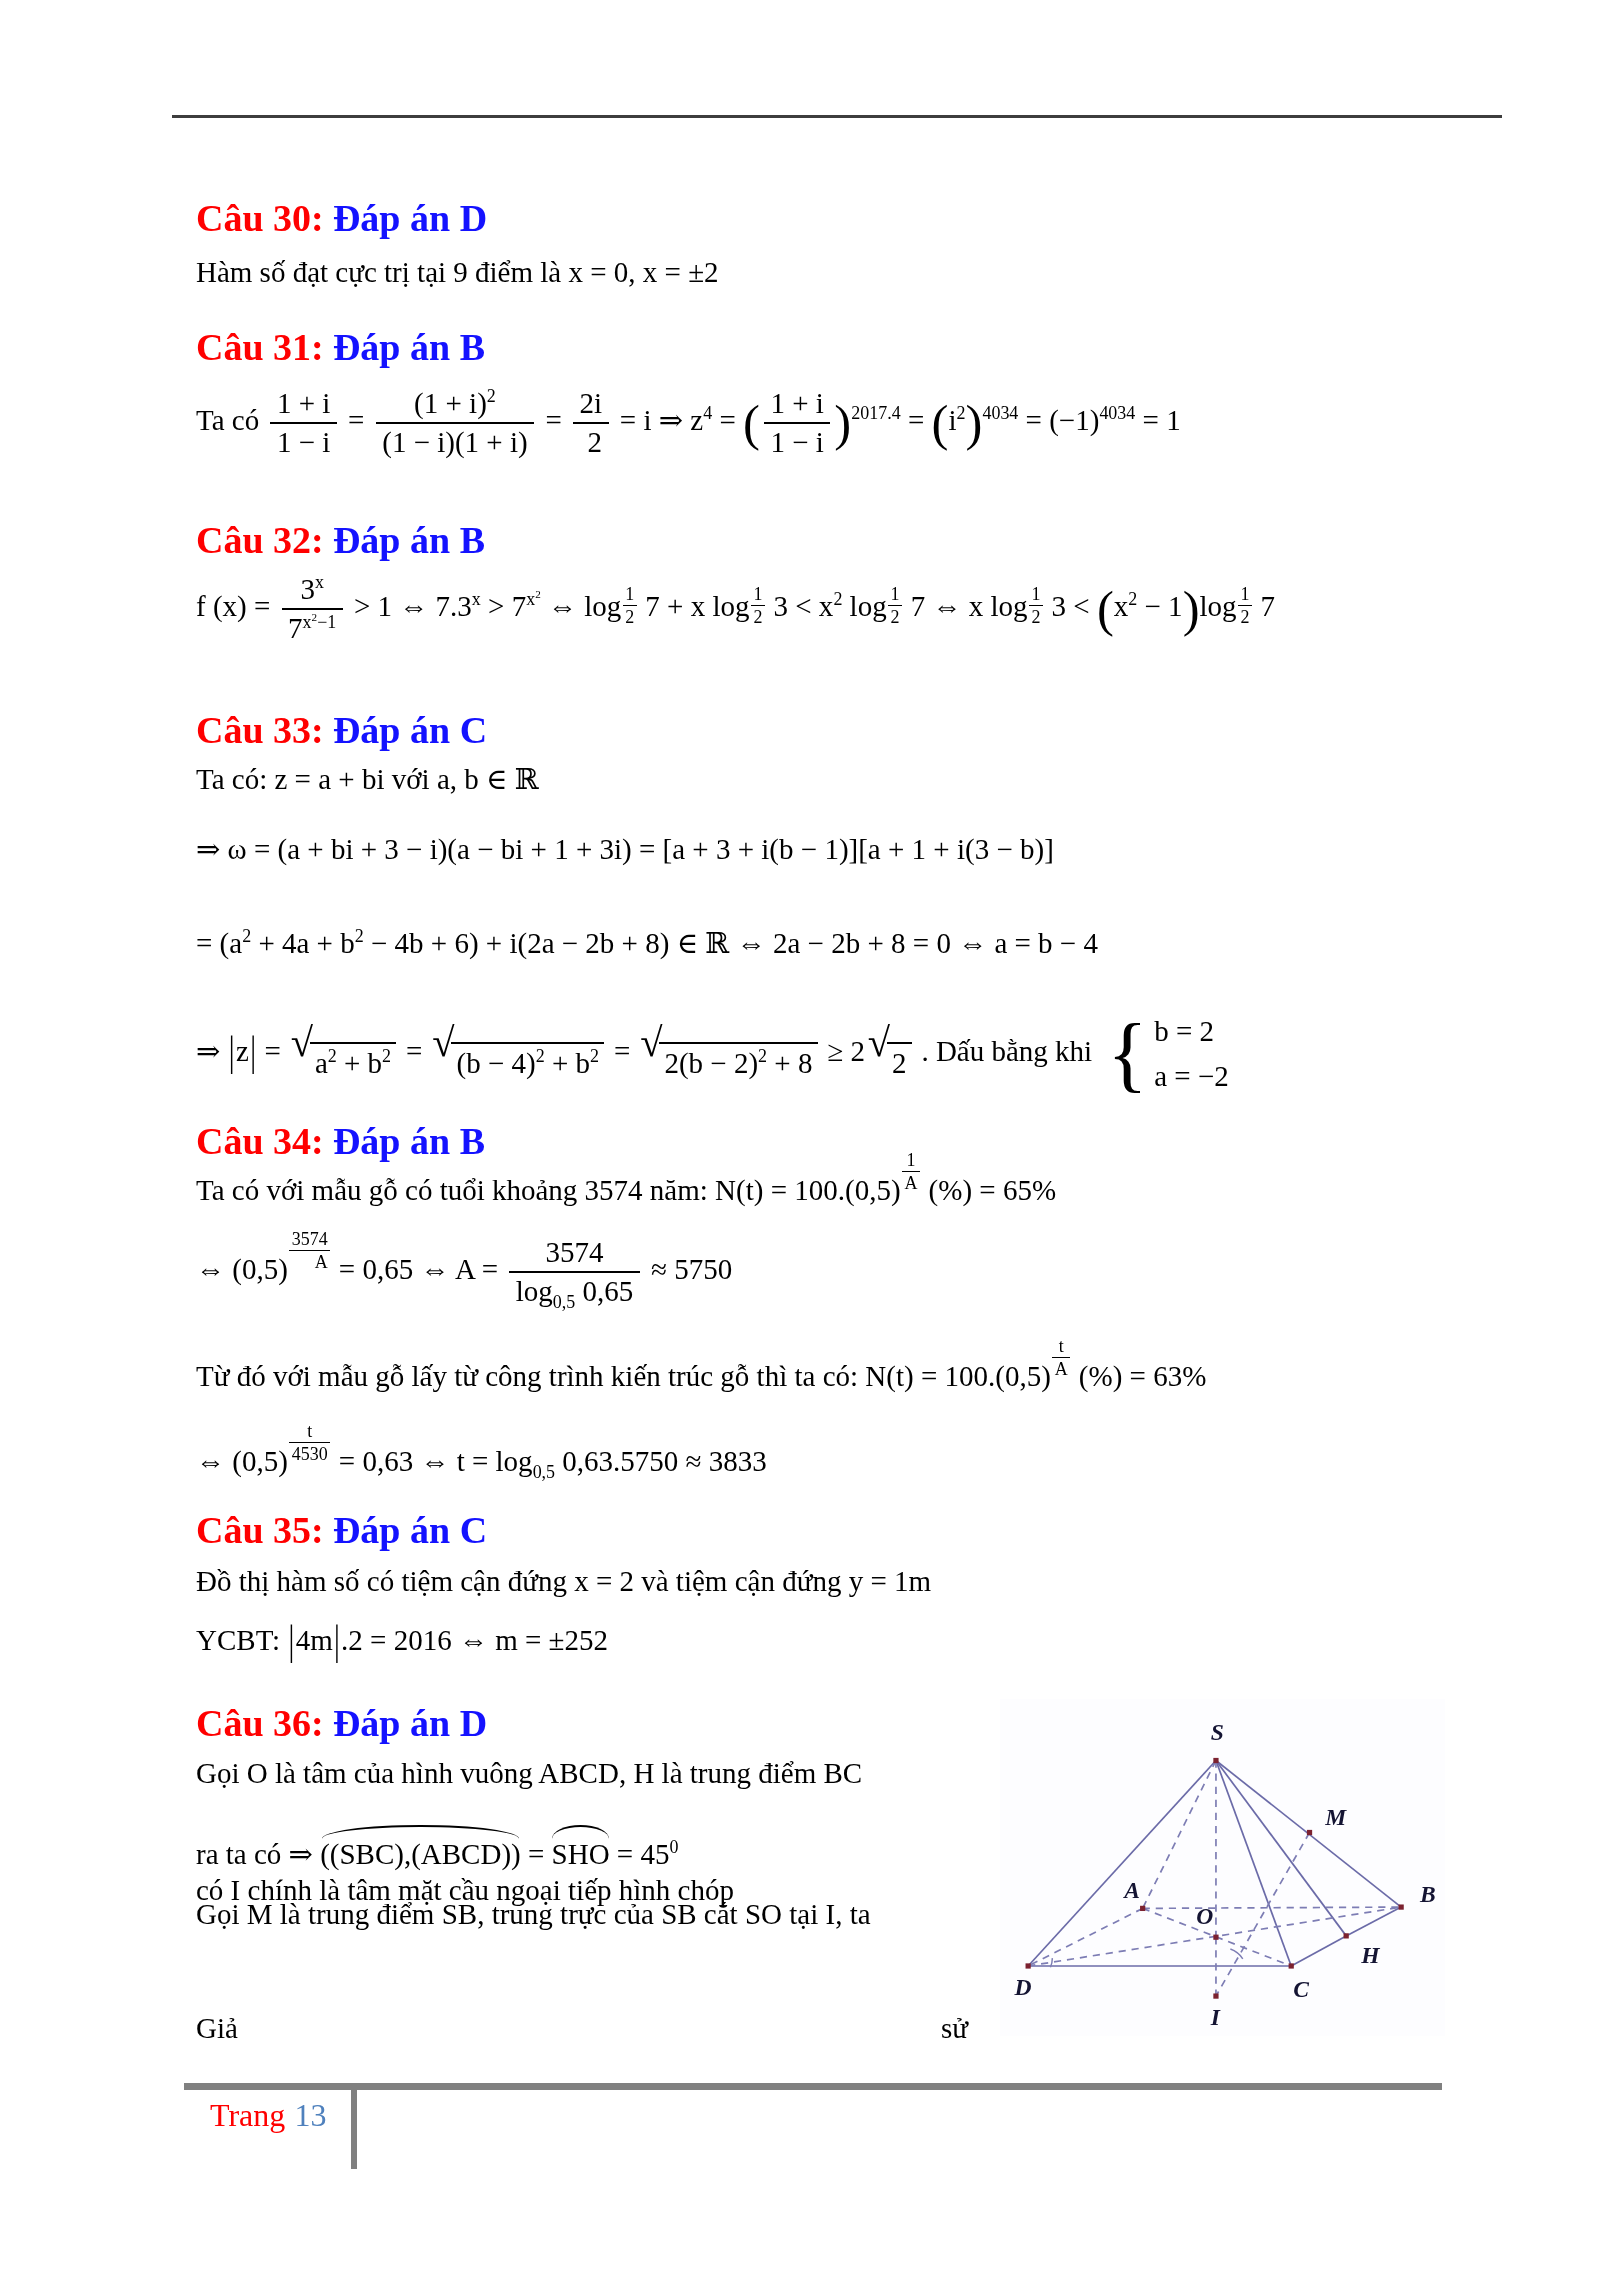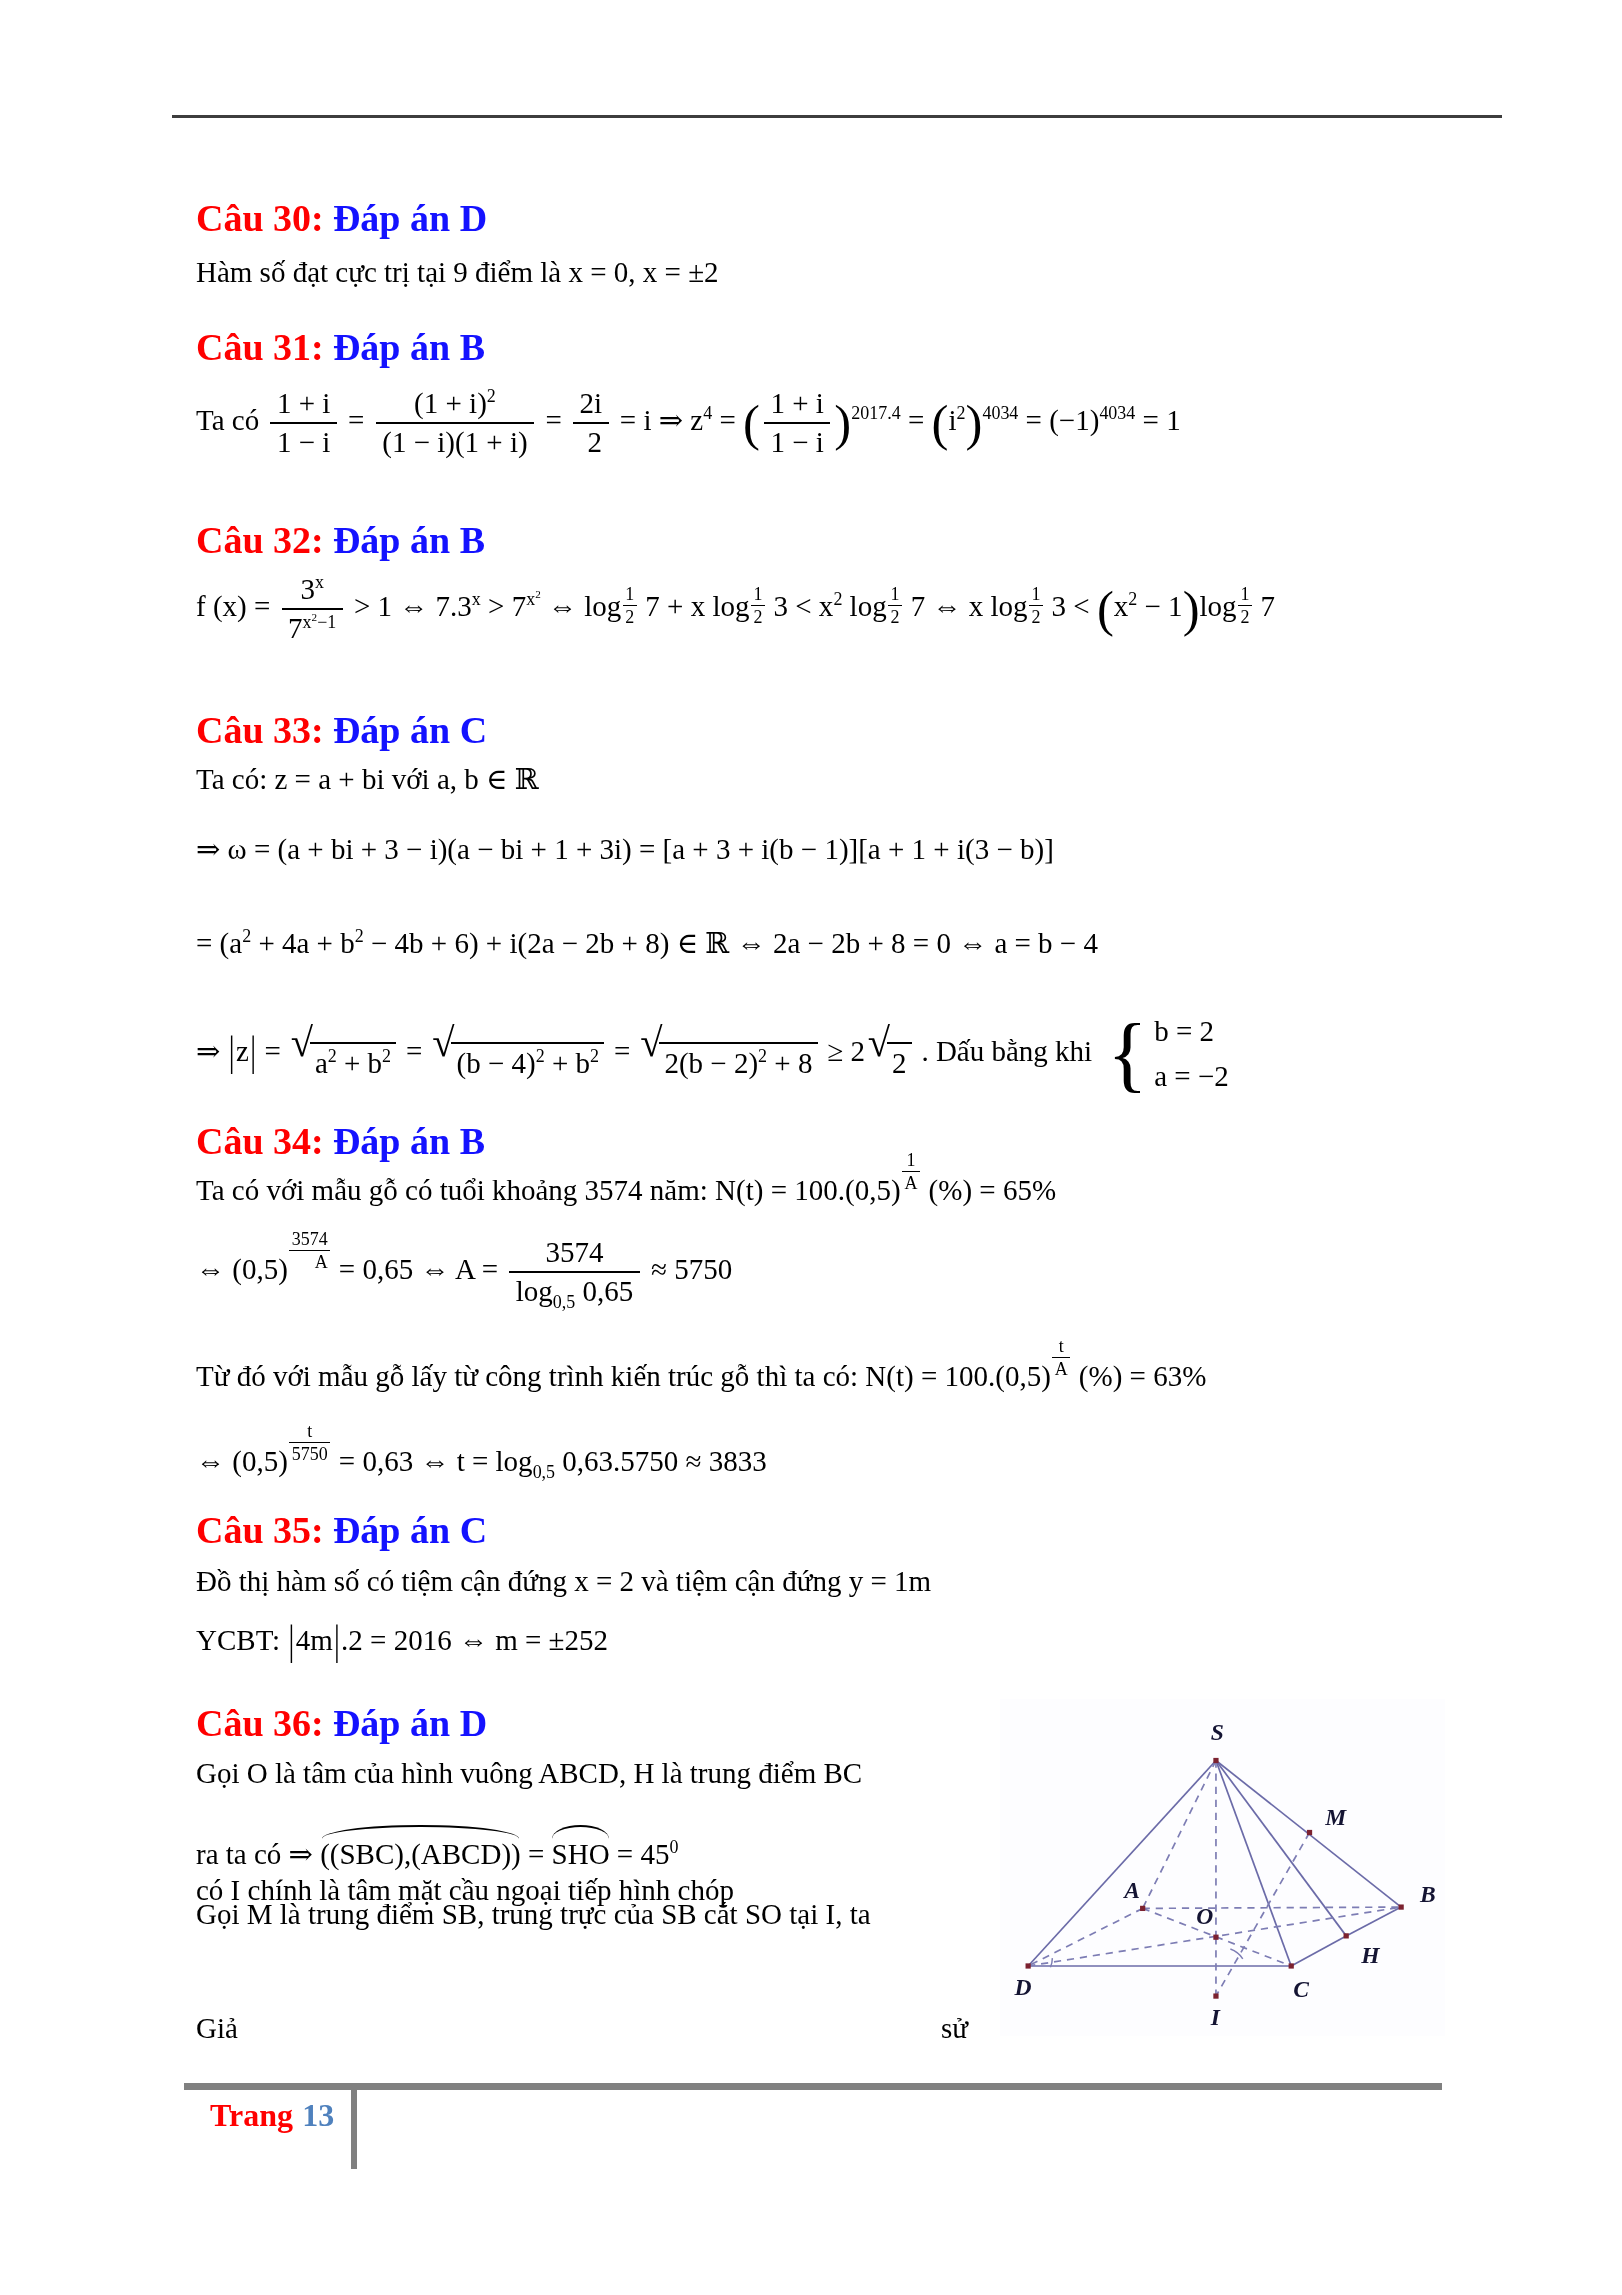--- a/index.html
+++ b/index.html
@@ -32,21 +32,21 @@
   .arc{position:relative;display:inline-block;margin-top:11.8px;}
   .arc::before{content:"";position:absolute;left:1%;right:1%;top:-10.5px;height:11.8px;
     border-top:2.3px solid #000;border-radius:50% 50% 0 0 / 100% 100% 0 0;}
   .big{font-size:1.75em;font-weight:300;vertical-align:middle;line-height:0;}
   .sp{display:inline-block;}
   #figure{position:absolute;left:1000px;top:1699px;background:#fdfdff;}
   #figure text{font-style:italic;font-weight:bold;font-size:36px;fill:#141433;
     font-family:"Liberation Serif","DejaVu Serif",serif;}
   #footer-bar{position:absolute;left:184px;top:2083px;width:1258px;height:7.2px;background:#808080;}
   #footer-vbar{position:absolute;left:351px;top:2083px;width:5.9px;height:86px;background:#808080;}
-  #trang{position:absolute;left:210px;top:2097px;font-size:32px;font-weight:bold;white-space:nowrap;}
+  #trang{position:absolute;left:210px;top:2097px;font-size:32px;font-weight:normal;white-space:nowrap;}
   .t-label{color:#ff0000;}
   .t-num{color:#4f81bd;margin-left:9.2px;}
 </style>
 </head>
 <body>
 
 <div id="top-rule"></div>
 
 <div class="qh" id="h30" style="top:196px"><span class="qnum">Câu 30:</span><span class="qans">Đáp án D</span></div>
 <div class="ml" id="l30_1" style="top:254px">Hàm số đạt cực trị tại 9 điểm là  x = 0, x = ±2</div>
@@ -78,21 +78,21 @@
       <span class="cases-rows">
         <span class="cases-row">b = 2</span>
         <span class="cases-row">a = −2</span>
       </span>
     </span></div>
 
 <div class="qh" id="h34" style="top:1119px"><span class="qnum">Câu 34:</span><span class="qans">Đáp án B</span></div>
 <div class="ml" id="l34_1" style="top:1150px">Ta có với mẫu gỗ có tuổi khoảng 3574 năm:  N(t) = 100.(0,5)<sup><span class="frac"><span class="fnum">1</span><span class="fden">A</span></span></sup> (%) = 65%</div>
 <div class="ml" id="l34_2" style="top:1229px">⇔ (0,5)<sup><span class="frac"><span class="fnum">3574</span><span class="fden">A</span></span></sup> = 0,65 ⇔ A = <span class="frac"><span class="fnum">3574</span><span class="fden">log<sub>0,5</sub> 0,65</span></span> ≈ 5750</div>
 <div class="ml" id="l34_3" style="top:1336px">Từ đó với mẫu gỗ lấy từ công trình kiến trúc gỗ thì ta có:  N(t) = 100.(0,5)<sup><span class="frac"><span class="fnum">t</span><span class="fden">A</span></span></sup> (%) = 63%</div>
-<div class="ml" id="l34_4" style="top:1421px">⇔ (0,5)<sup><span class="frac"><span class="fnum">t</span><span class="fden">5750</span></span></sup> = 0,63 ⇔ t = log<sub>0,5</sub> 0,63.5750 ≈ 3833</div>
+<div class="ml" id="l34_4" style="top:1421px">⇔ (0,5)<sup><span class="frac"><span class="fnum">t</span><span class="fden">4530</span></span></sup> = 0,63 ⇔ t = log<sub>0,5</sub> 0,63.5750 ≈ 3833</div>
 
 <div class="qh" id="h35" style="top:1508px"><span class="qnum">Câu 35:</span><span class="qans">Đáp án C</span></div>
 <div class="ml" id="l35_1" style="top:1563px">Đồ thị hàm số có tiệm cận đứng  x = 2  và tiệm cận đứng  y = 1m</div>
 <div class="ml" id="l35_2" style="top:1622px">YCBT: <span class="abs-bar">|</span><span class="abs-c">4m</span><span class="abs-bar">|</span>.2 = 2016 ⇔ m = ±252</div>
 
 <div class="qh" id="h36" style="top:1701px"><span class="qnum">Câu 36:</span><span class="qans">Đáp án D</span></div>
 <div class="ml" id="l36_1" style="top:1755px">Gọi O là tâm của hình vuông ABCD, H là trung điểm BC</div>
 <div class="ml" id="l36_2" style="top:1824px">ra ta có ⇒ <span class="arc">((SBC),(ABCD))</span> = <span class="arc">SHO</span> = 45<sup>0</sup></div>
 <div class="ml" id="l36_3" style="top:1896px">Gọi M là trung điểm SB, trung trực của SB cắt SO tại I, ta</div>
 <div class="ml" id="l36_4" style="top:1872px">có I chính là tâm mặt cầu ngoại tiếp hình chóp</div>

